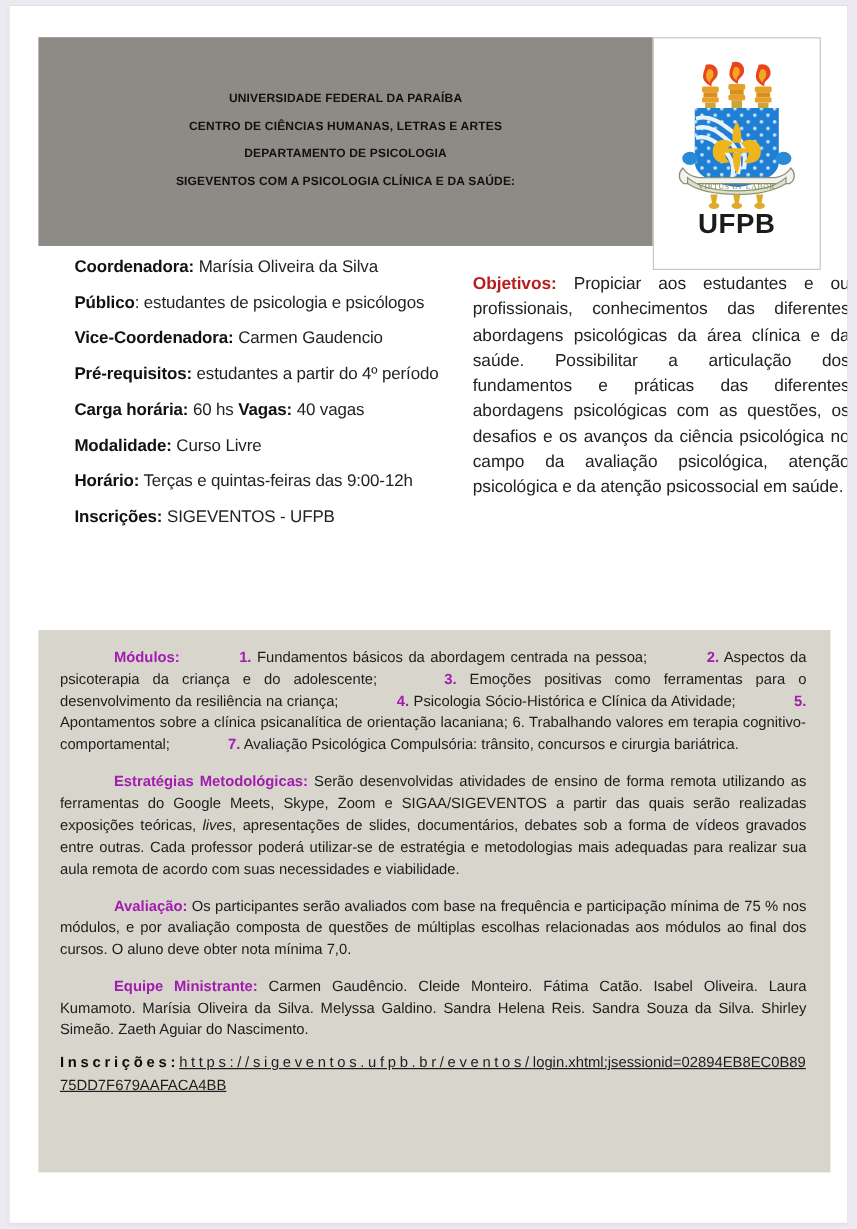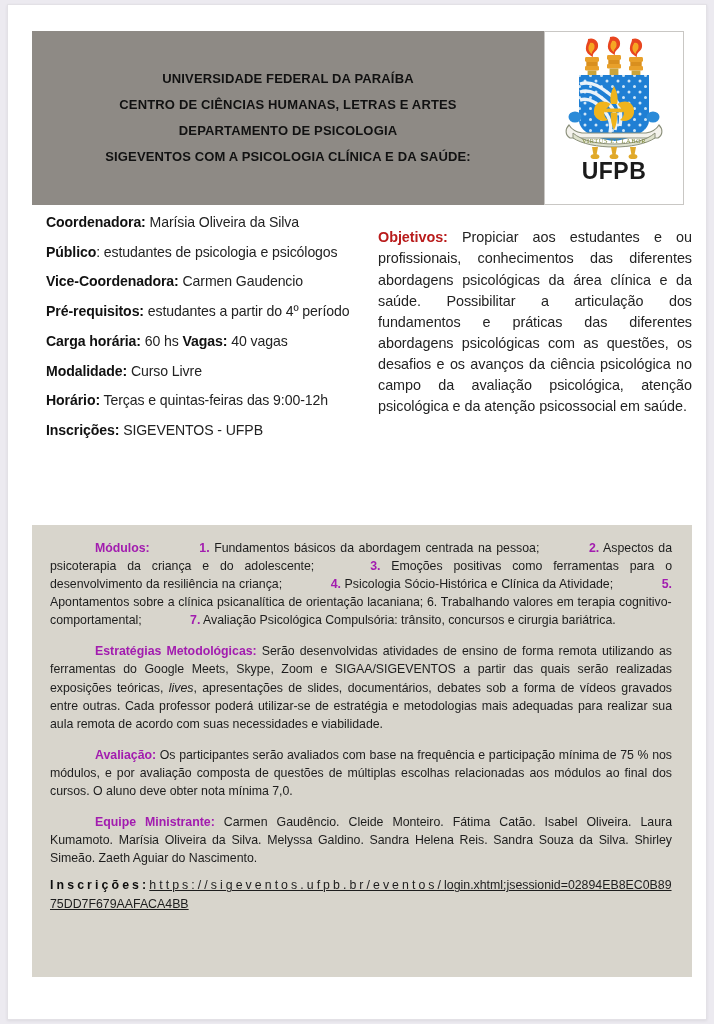--- a/index.html
+++ b/index.html
@@ -47,56 +47,56 @@
     box-sizing: border-box;
     display: flex;
     flex-direction: column;
     align-items: center;
     justify-content: center;
     padding: 4px 10px 6px 10px;
   }
   .header-titles .hline {
     color: #111111;
     font-weight: bold;
-    font-size: 13px;
+    font-size: 10px;
     letter-spacing: 0.15px;
     text-align: left;
     line-height: 1;
     margin: 0;
     padding: 6.5px 0;
     white-space: nowrap;
   }
   .logo-panel {
     width: 140px;
-    height: 174px;
+    height: 194px;
     background: #ffffff;
     border: 1px solid #c9c7c4;
     border-left: 1px solid #c9c7c4;
     box-sizing: border-box;
     display: flex;
     flex-direction: column;
     align-items: center;
     justify-content: flex-start;
-    padding-top: 2px;
+    padding-top: 17px;
   }
   .logo-svg { display:block; }
   .logo-word {
     font-family: "Liberation Sans", sans-serif;
     font-weight: bold;
     font-size: 23px;
     color: #1b1b1b;
     letter-spacing: 0.5px;
     line-height: 1;
     margin-top: -2px;
   }
 
   
   .cols {
     position: absolute;
-    left: 24px;
+    left: 40px;
     top: 208px;
     width: 660px;
     display: flex;
     flex-direction: row;
     align-items: flex-start;
   }
   .col-left {
     width: 340px;
     padding-left: 14px;
     box-sizing: border-box;

